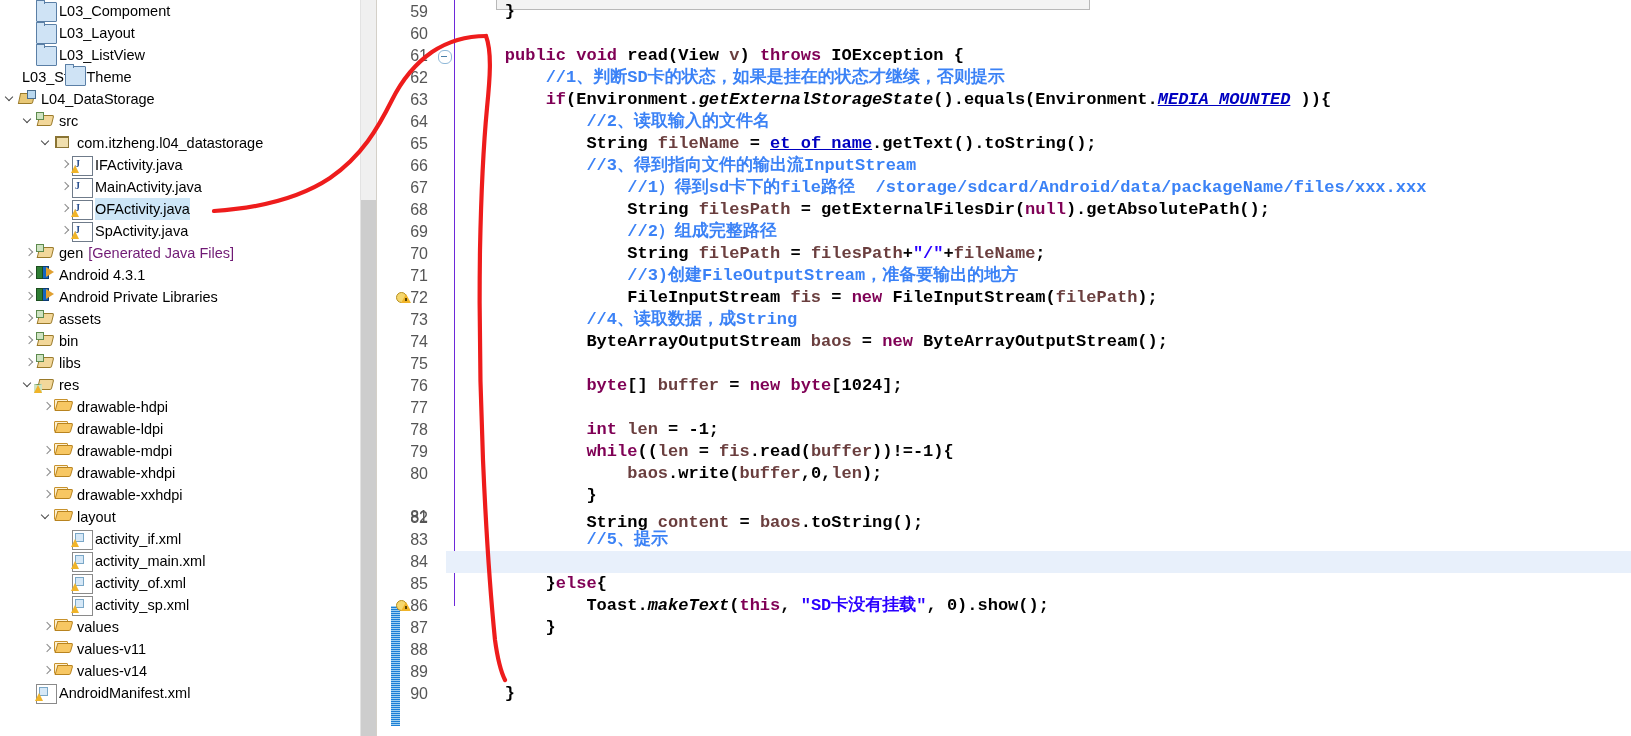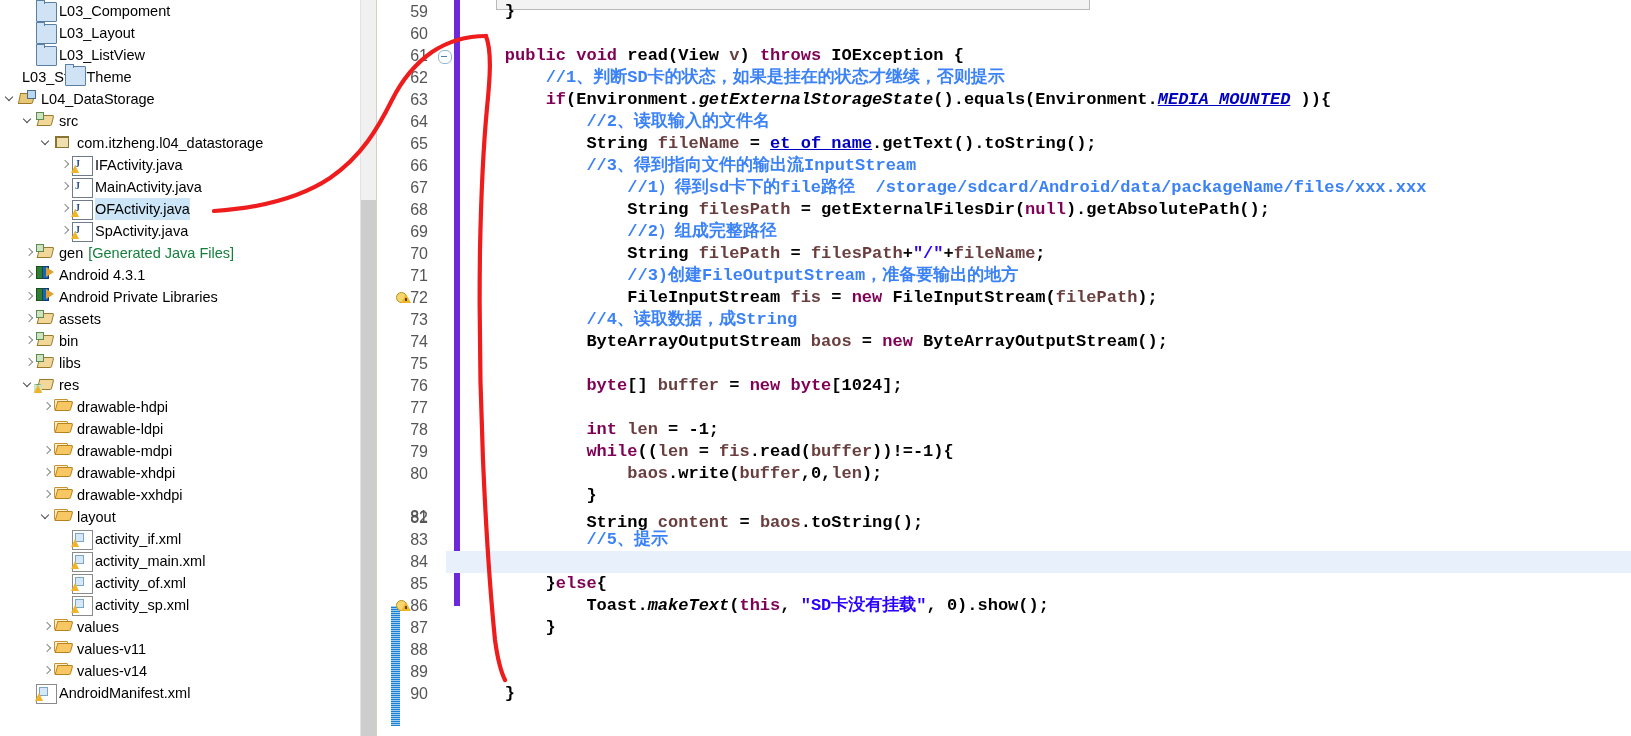--- a/index.html
+++ b/index.html
@@ -31,21 +31,21 @@
     width:5px;height:5px;border-right:1.6px solid #8a8a8a;border-bottom:1.6px solid #8a8a8a;
     transform:rotate(-45deg);
   }
   .twist.open::before{
     content:"";position:absolute;left:2px;top:6px;
     width:5px;height:5px;border-right:1.6px solid #4a4a4a;border-bottom:1.6px solid #4a4a4a;
     transform:rotate(45deg);
   }
   .ico{width:19px;min-width:19px;height:18px;margin-right:4px;position:relative;display:inline-block;}
   .tlabel{line-height:22px;}
-  .tlabel.dim{color:#15803d;}
+  .tlabel.dim{color:#701a75;}
   .sel .tlabel{background:#cde6f7;}
 
   
   .ic-projfolder{
     position:absolute;left:1px;top:3px;width:15px;height:11px;
     background:#cfe3f5;border:1px solid #5a7fa6;border-radius:1px;
   }
   .ic-projfolder::before{
     content:"";position:absolute;left:-1px;top:-3px;width:7px;height:3px;
     background:#cfe3f5;border:1px solid #5a7fa6;border-bottom:none;border-radius:1px 1px 0 0;
@@ -154,21 +154,21 @@
     border-left:1px solid #b8b8b8;border-right:1px solid #b8b8b8;
   }
   
   #changebar{
     position:absolute;left:5px;top:33px;width:9px;height:693px;
     background:
       repeating-linear-gradient(0deg,#1c7fd6 0px,#1c7fd6 1px,#9fd0f0 1px,#9fd0f0 2px);
   }
   #gutter{
     position:absolute;left:0px;top:0;width:68px;height:606px;
-    background:#ffffff;border-right:6px solid #6d28d9;
+    background:#ffffff;border-right:1px solid #6d28d9;
   }
   .lnum{
     position:absolute;right:26px;width:40px;text-align:right;
     font-family:"Liberation Sans", sans-serif;font-size:16px;color:#555555;
     height:22px;line-height:22px;
   }
   .foldmark{
     position:absolute;left:52px;width:12px;height:12px;border:1px solid #8fb8d8;
     border-radius:6px;background:#ffffff;
   }

